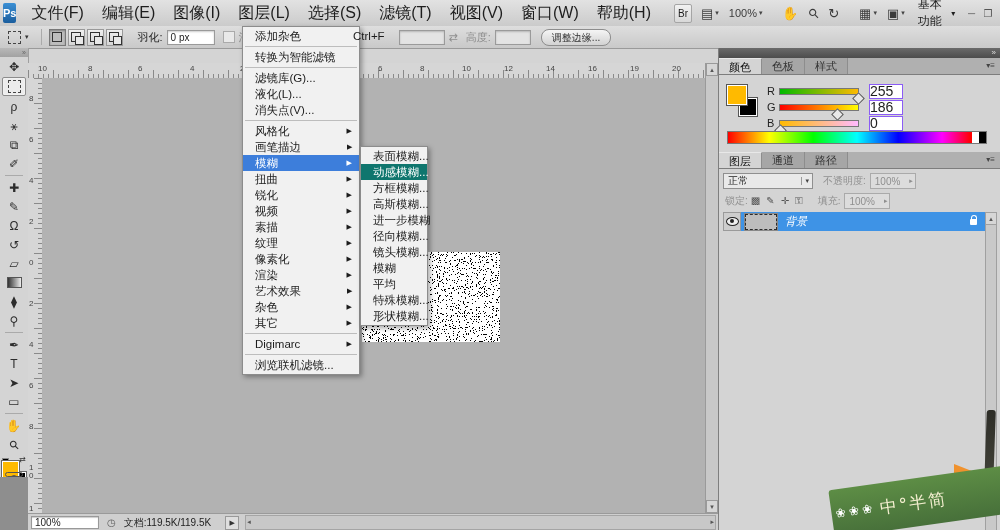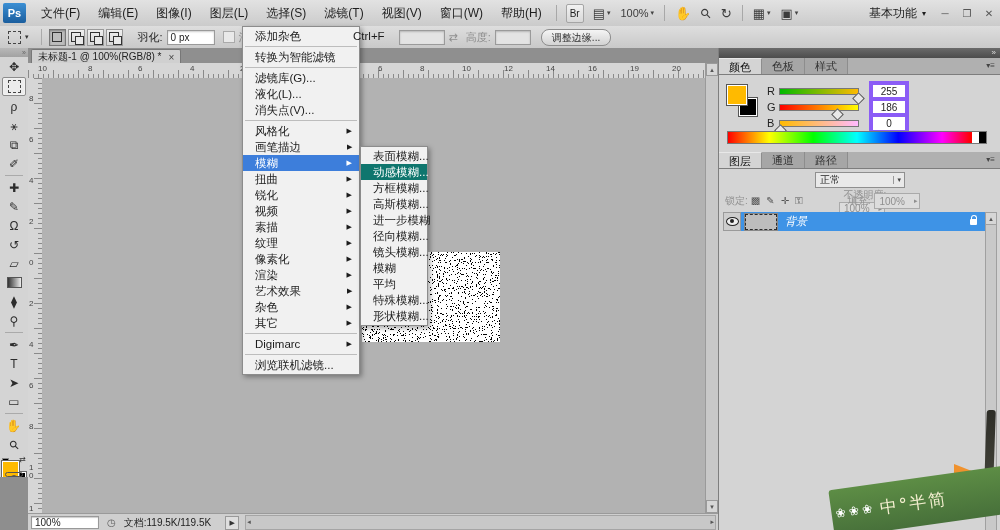--- a/index.html
+++ b/index.html
@@ -6,21 +6,21 @@
     font-family:"Liberation Sans","DejaVu Sans",sans-serif;}
   #app{position:relative;width:1000px;height:530px;background:#d4d4d4;overflow:hidden;
     font-size:12px;color:#1e1e1e;}
   
   #menubar{position:absolute;left:0;top:0;width:1000px;height:26px;
     background:linear-gradient(#e2e2e2,#cbcbcb);border-bottom:1px solid #9a9a9a;
     display:flex;align-items:center;}
   #ps-logo{width:23px;height:20px;margin:0 6px 0 3px;background:linear-gradient(#3b8fd4,#1b5e9e);
     color:#fff;font-size:11px;font-weight:bold;display:flex;align-items:center;justify-content:center;
     border-radius:2px;}
-  .menu-label{padding:0 9px;height:24px;line-height:24px;font-size:12px;cursor:default;white-space:nowrap;}
+  .menu-label{padding:0 9px;height:24px;line-height:24px;font-size:16px;cursor:default;white-space:nowrap;}
   .mb-sep{width:1px;height:16px;background:#a8a8a8;margin:0 5px;}
   .mb-btn{display:flex;align-items:center;margin:0 4px;padding:1px 3px;border:1px solid #a5a5a5;
     background:linear-gradient(#f2f2f2,#d8d8d8);border-radius:2px;font-size:10px;height:15px;}
   .mb-ico{display:flex;align-items:center;margin:0 5px;font-size:13px;color:#3c3c3c;}
   .mb-ico .dd{font-size:7px;margin-left:2px;color:#444;}
   #mb-right{margin-left:auto;display:flex;align-items:center;}
   #workspace-btn{display:flex;align-items:center;font-size:12px;padding:0 8px;}
   #workspace-btn .dd{font-size:8px;margin-left:5px;}
   .win-btn{width:16px;text-align:center;font-size:10px;color:#555;margin:0 3px;}
   .rot45{display:inline-block;transform:rotate(-45deg);}
@@ -114,29 +114,29 @@
   #color-tabs{top:10px;}
   #color-body{position:absolute;left:0;top:27px;width:282px;height:77px;background:#d4d4d4;}
   #cp-swatches{position:absolute;left:8px;top:10px;width:32px;height:36px;}
   #cp-fg{position:absolute;left:0;top:0;width:18px;height:18px;border:1px solid #fff;outline:1px solid #555;}
   #cp-bg{position:absolute;left:12px;top:13px;width:16px;height:16px;border:1px solid #fff;outline:1px solid #555;}
   .ch-row{position:absolute;left:48px;width:226px;height:16px;display:flex;align-items:center;}
   .ch-label{width:12px;font-size:11px;color:#222;}
   .ch-slider{position:relative;width:78px;height:5px;border:1px solid #777;margin-right:10px;}
   .ch-thumb{position:absolute;top:5px;width:7px;height:7px;background:#e8e8e8;border:1px solid #555;
     transform:translateX(-4px) rotate(45deg);}
-  .ch-value{width:32px;height:13px;background:#fff;border:4px solid #8b5cf6;font-size:10px;text-align:center;line-height:13px;}
+  .ch-value{width:32px;height:13px;background:#fff;border:1px solid #8b5cf6;font-size:14px;line-height:13px;}
   #spectrum{position:absolute;left:8px;top:56px;width:258px;height:11px;border:1px solid #777;
     background:linear-gradient(to right,#f00,#ff0 16%,#0f0 33%,#0ff 50%,#00f 66%,#f0f 83%,#f00 94%);}
   #spectrum .wsq{position:absolute;right:7px;top:0;width:7px;height:100%;background:#fff;}
   #spectrum .bsq{position:absolute;right:0;top:0;width:7px;height:100%;background:#000;}
   #layers-tabs{top:104px;}
   #layers-body{position:absolute;left:0;top:121px;width:282px;height:361px;background:#d4d4d4;}
   .lrow{position:absolute;left:4px;width:274px;height:18px;display:flex;align-items:center;font-size:10px;}
-  #blend-row{top:3px;flex-direction:column;}
+  #blend-row{top:3px;}
   #blend-select{width:84px;height:14px;background:#e9e9e9;border:1px solid #8f8f8f;display:flex;align-items:center;
     font-size:10px;padding-left:4px;}
   #blend-select .dd{margin-left:auto;font-size:7px;color:#444;border-left:1px solid #9a9a9a;padding:0 3px;}
   .grey-lab{color:#909090;margin-left:10px;}
   .val-box{width:40px;height:14px;border:1px solid #aaa;background:#dcdcdc;color:#8f8f8f;display:flex;align-items:center;
     font-size:10px;padding-left:4px;margin-left:4px;}
   .val-box .dd{margin-left:auto;font-size:7px;padding:0 2px;}
   #lock-row{top:23px;align-items:center;}
   .lock-ico{font-size:10px;color:#555;margin:0 3px;}
   #layer-row{position:absolute;left:4px;top:43px;width:262px;height:19px;display:flex;align-items:stretch;}
@@ -334,26 +334,20 @@
           <span class="dbg"></span>
         </span>
       <div id="bg-swatch" style="background: rgb(0, 0, 0);"></div>
       <div id="fg-swatch" style="background: rgb(255, 186, 0);"></div>
     </div>
     <div id="quickmask"></div>
   </div>
   <div id="toolbar-bottom"></div>
   <div id="status-corner"></div>
 
-  <div id="tabbar">
-    <div id="doc-tab">
-      <span>未标题-1 @ 100%(RGB/8) *</span>
-      <span class="close">×</span>
-    </div>
-  </div>
 
   <div id="ruler-corner"></div>
   <div id="hruler">
       <span class="hnum" style="left: 10px;">10</span>
       <span class="hnum" style="left: 60px;">8</span>
       <span class="hnum" style="left: 110px;">6</span>
       <span class="hnum" style="left: 162px;">4</span>
       <span class="hnum" style="left: 212px;">2</span>
       <span class="hnum" style="left: 350px;">6</span>
       <span class="hnum" style="left: 392px;">8</span>
@@ -468,21 +462,21 @@
         </div>
         <span class="grey-lab">不透明度:</span>
         <div class="val-box">
           <span>100%</span>
           <span class="dd">▸</span>
         </div>
       </div>
       <div class="lrow" id="lock-row">
         <span class="grey-lab" style="margin-left:2px;">锁定:</span>
         <span id="lock-icons"><span class="lock-ico">▩</span><span class="lock-ico">✎</span><span class="lock-ico">✛</span><span class="lock-ico">⚿</span></span>
-        <span class="grey-lab" style="margin-left:42px;font-family:Liberation Serif, serif;">填充:</span>
+        <span class="grey-lab" style="margin-left:12px;font-family:Liberation Serif, serif;">填充:</span>
         <div class="val-box">
           <span>100%</span>
           <span class="dd">▸</span>
         </div>
       </div>
       <div id="layer-row">
         <div id="eye-cell">
             <span class="eye"></span>
           </div>
         <div id="layer-main" style="background: rgb(62, 147, 230);">

